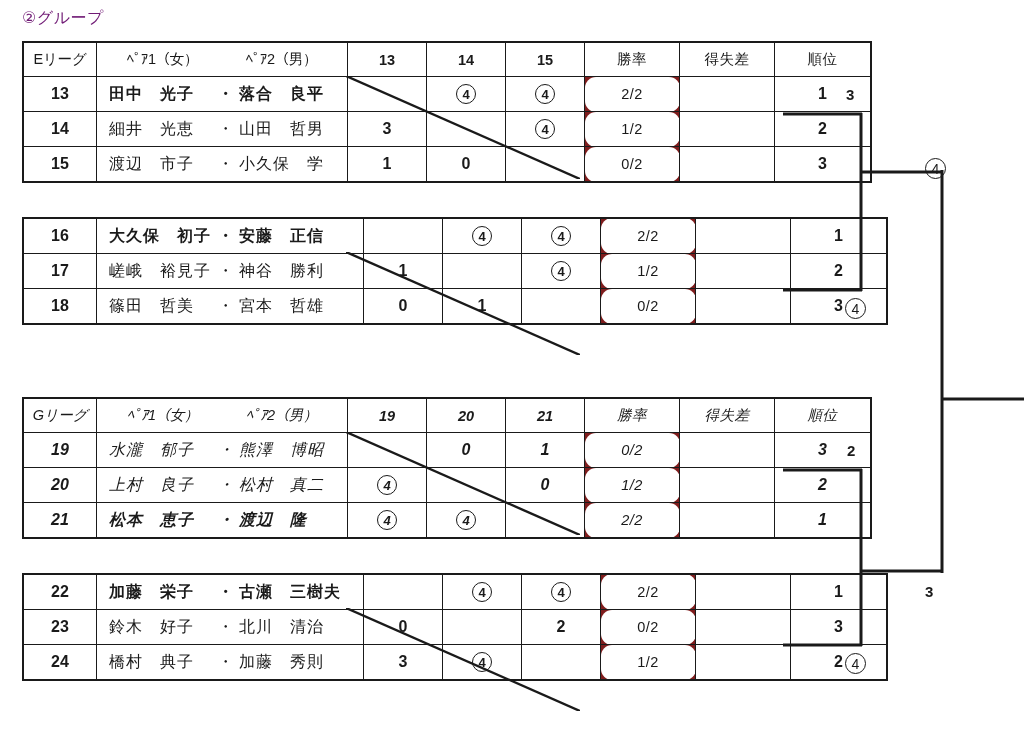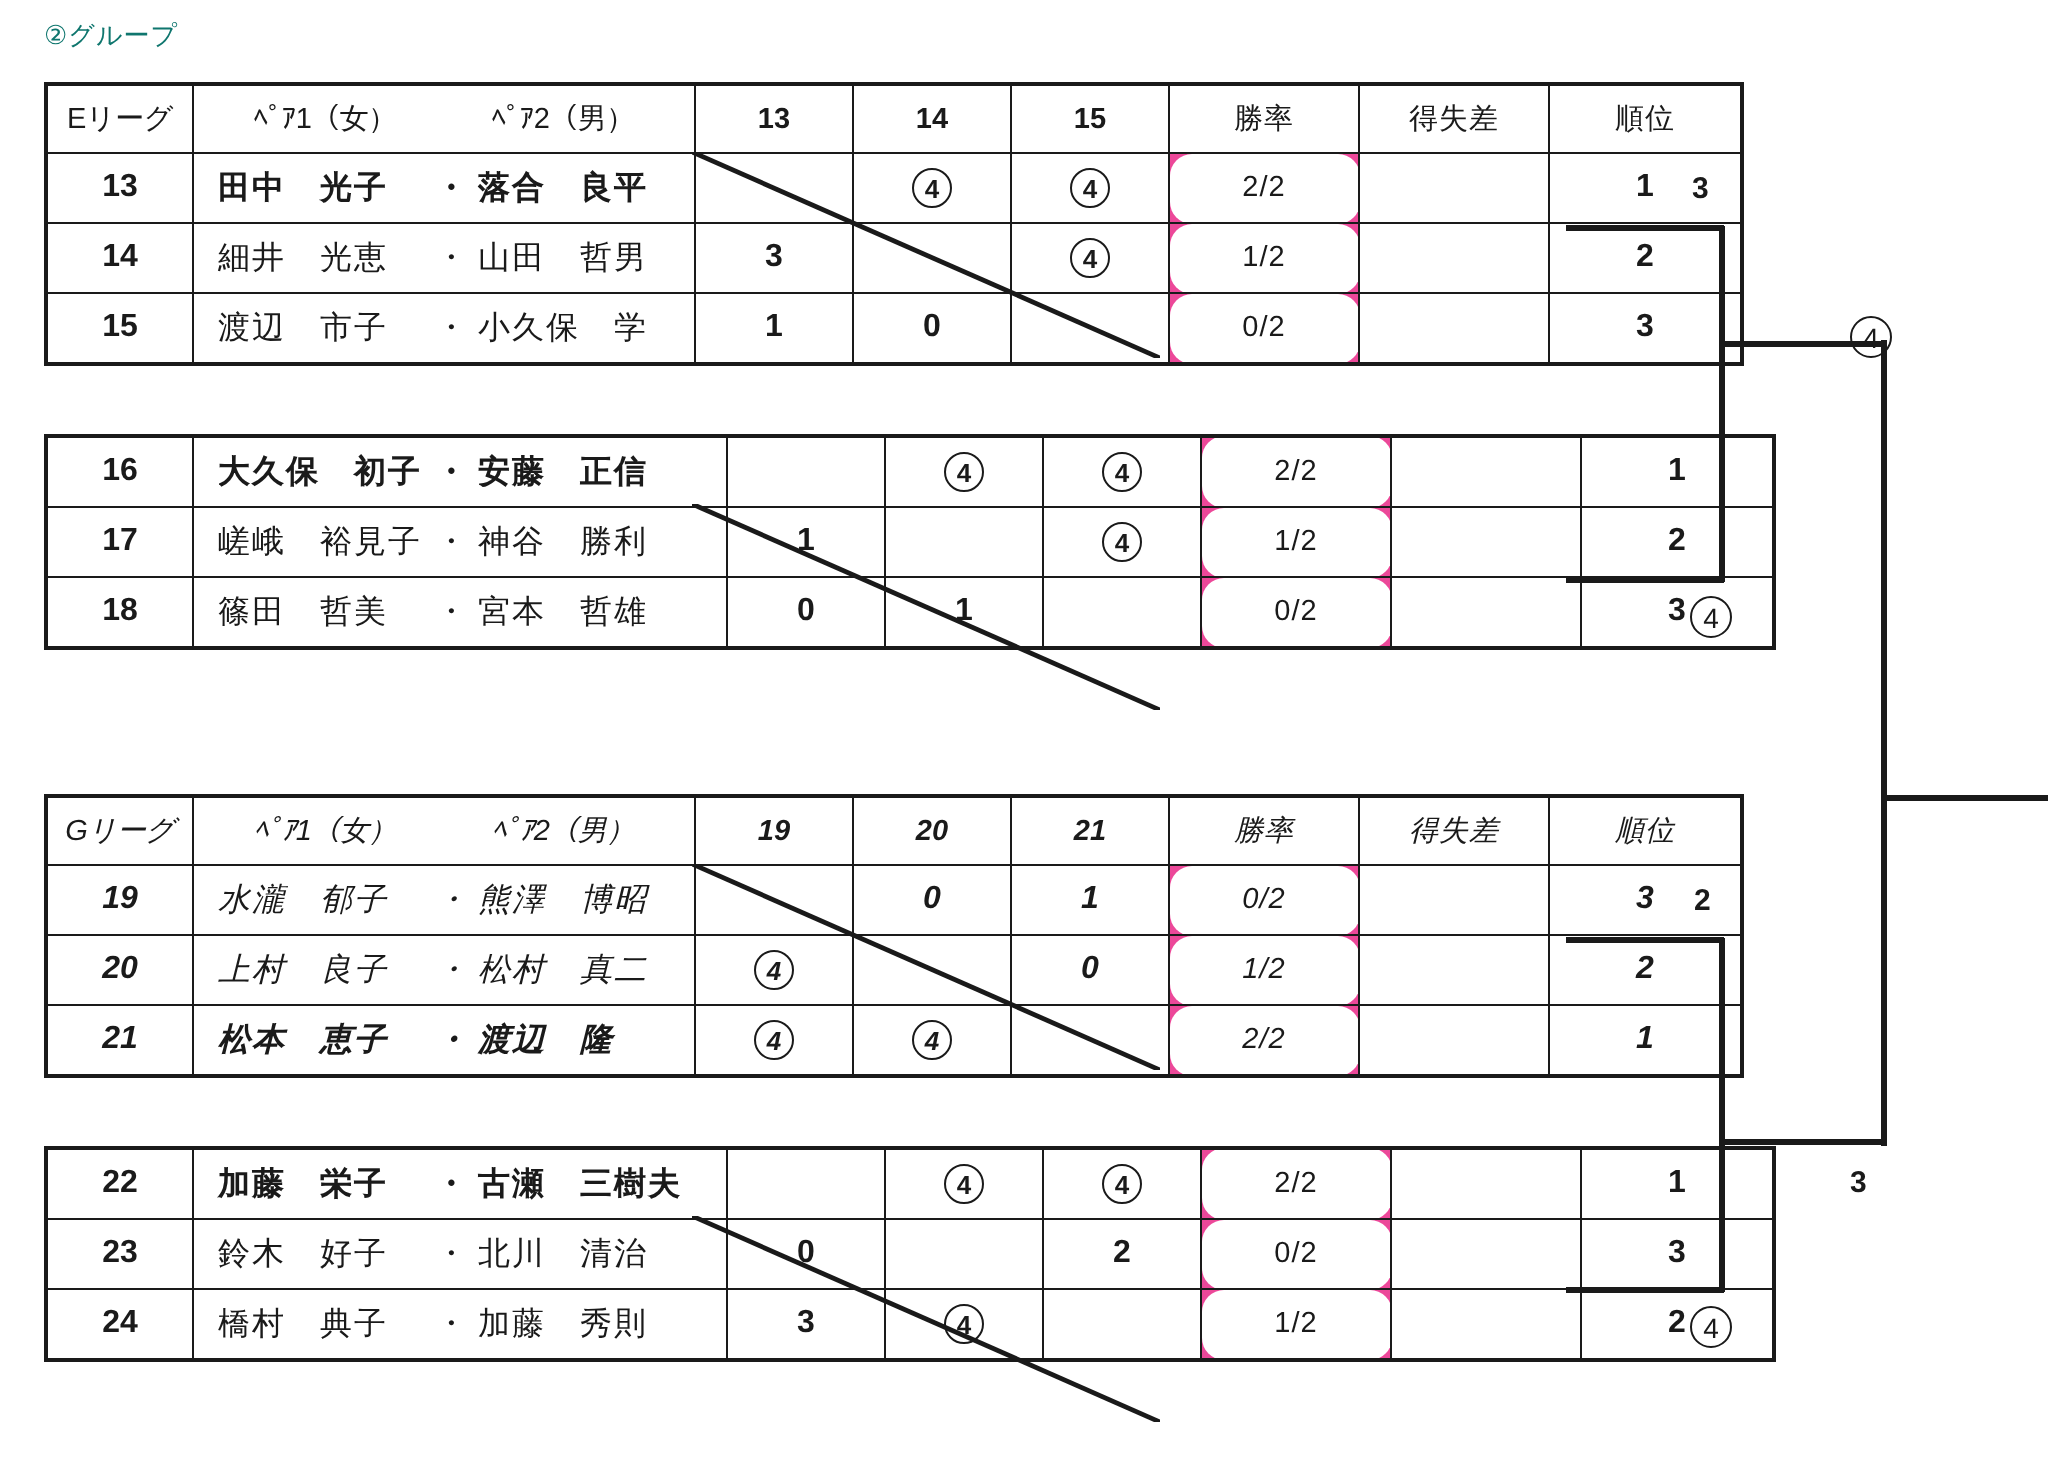--- a/index.html
+++ b/index.html
@@ -17,36 +17,36 @@
   }
   #root {
     position: absolute;
     inset: 0;
   }
 
   .group-title {
     position: absolute;
     left: 22px;
     top: 8px;
-    font-size: 13px;
+    font-size: 16px;
     line-height: 20px;
     letter-spacing: 0.5px;
     white-space: nowrap;
-    color: #0f766e;
+    color: #701a75;
   }
 
   
   .league-table {
     position: absolute;
     left: 22px;
     width: 761px;
     border-collapse: collapse;
     table-layout: fixed;
     border: 2.5px solid #1a1a1a;
-    background: #ec4899;
+    background: #7f1d1d;
   }
   .league-table td {
     border: 1px solid #1a1a1a;
     height: 34px;
     text-align: center;
     vertical-align: middle;
     font-size: 15px;
     padding: 0;
     position: relative;
     background: #ffffff;

